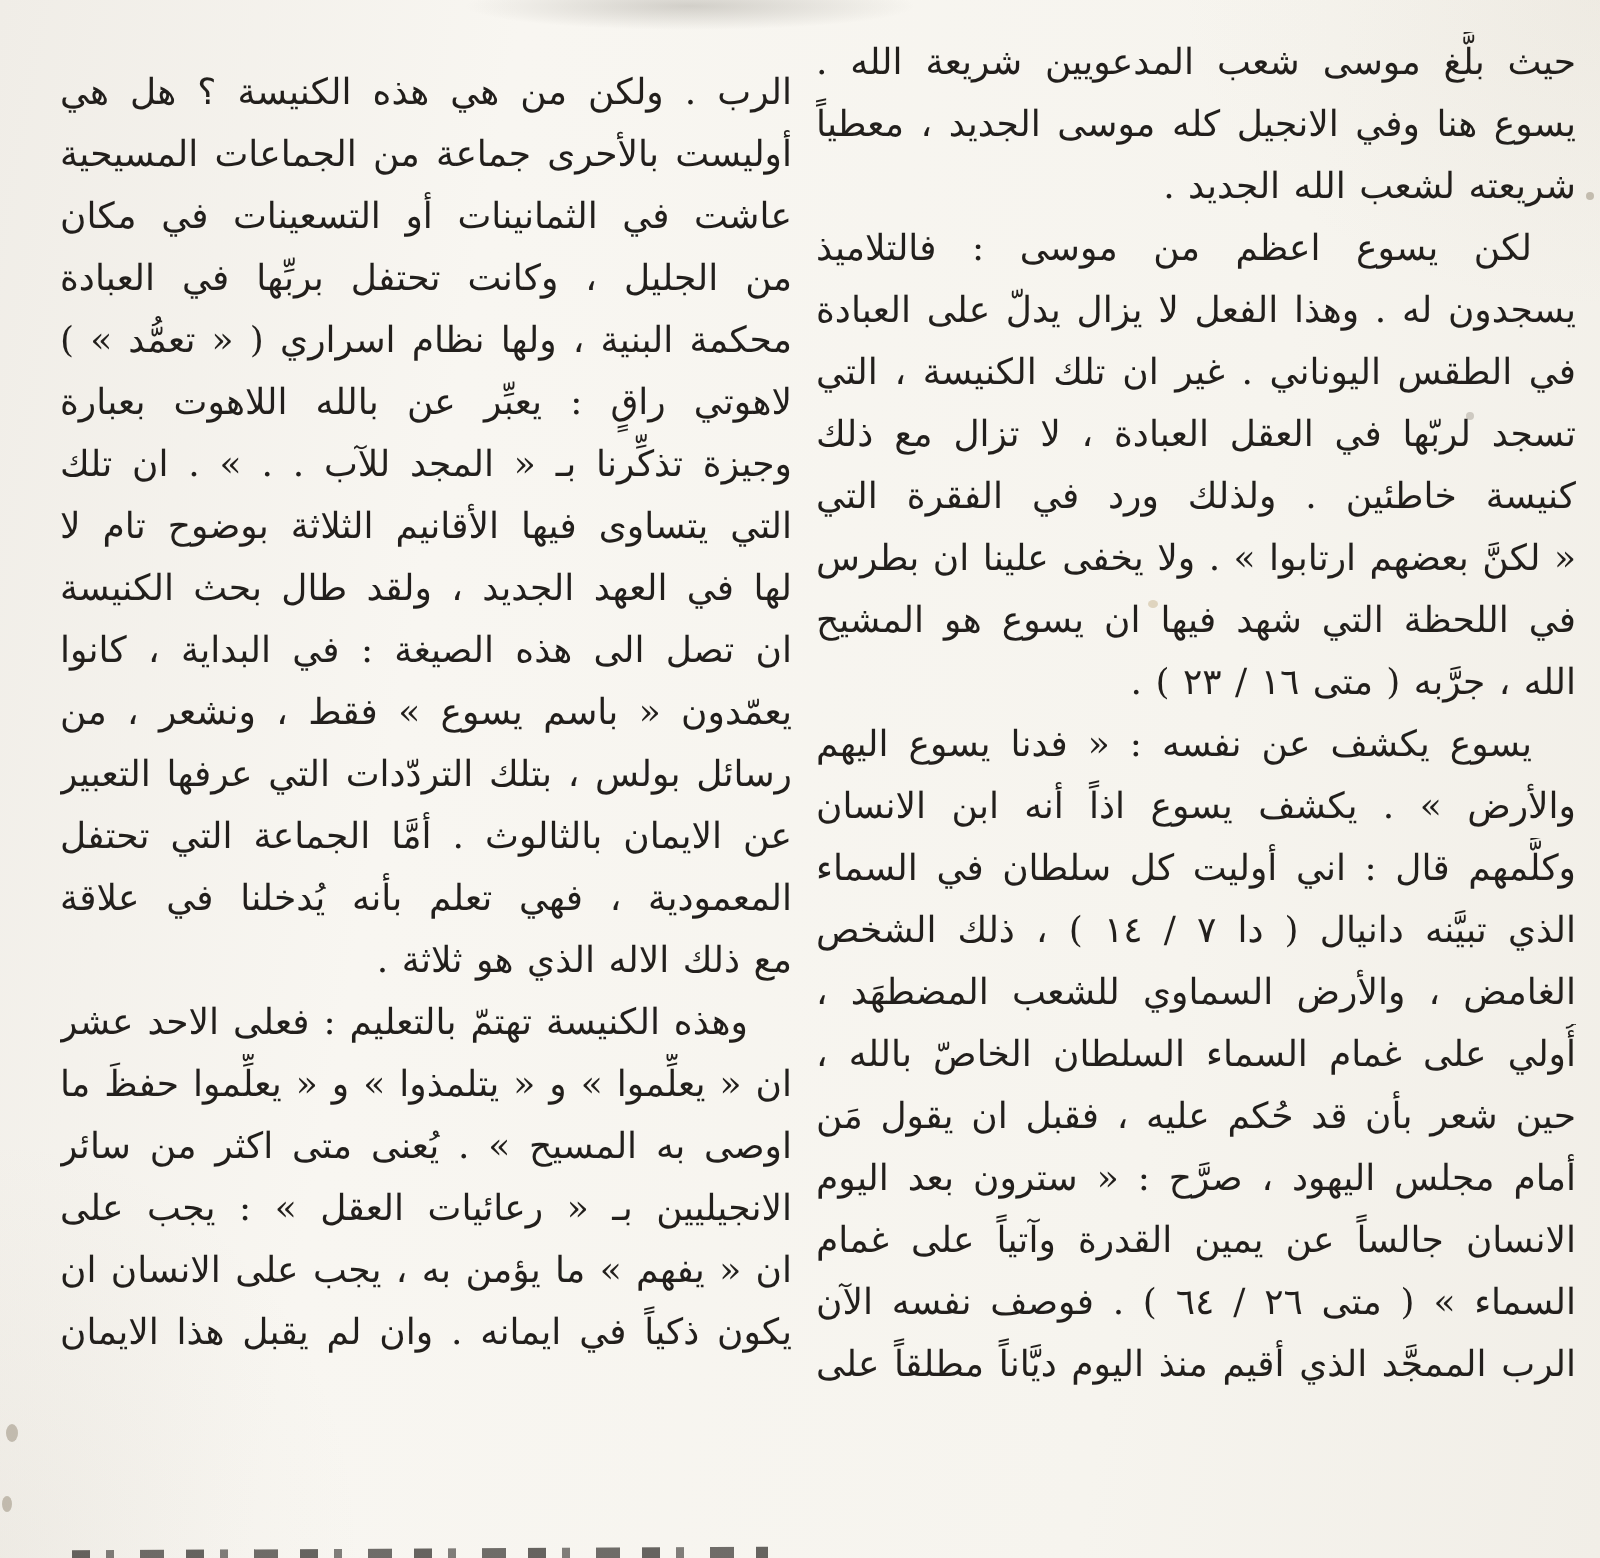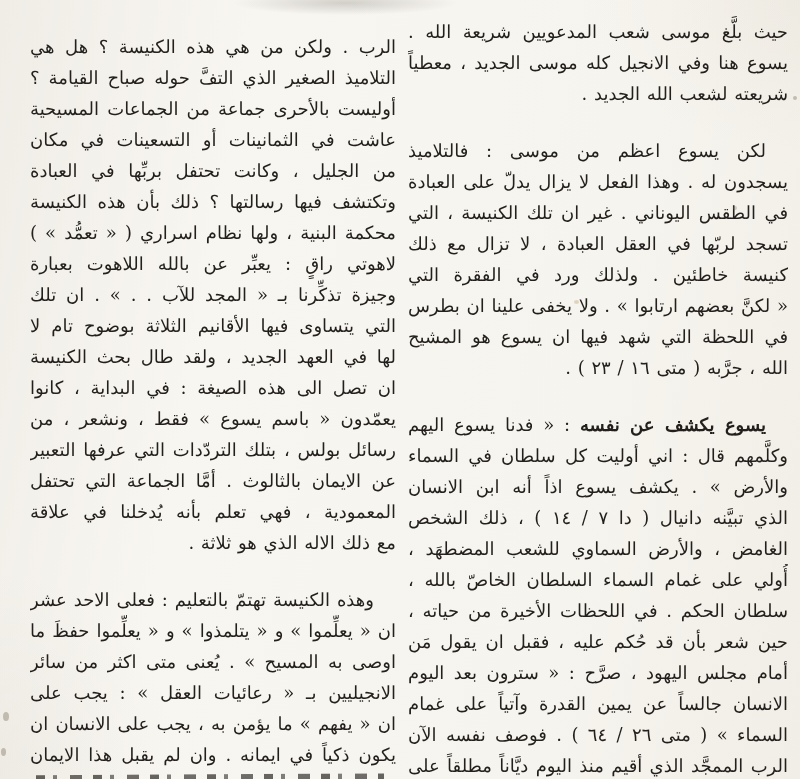--- a/index.html
+++ b/index.html
@@ -19,31 +19,31 @@
   .page { position: absolute; inset: 0; }
   .col {
     position: absolute;
     direction: rtl;
     font-size: 18px;
     line-height: 31px;
   }
   .col-right { top: 16px; right: 12px; width: 380px; }
   .col-left  { top: 31px; left: 30px;  width: 366px; }
   .para { margin: 0; }
-  .para + .para { margin-top: 26px; }
+  .para + .para { }
   .line {
     height: 31px;
     overflow: hidden;
     text-align: justify;
     text-align-last: justify;
     word-spacing: 1px;
   }
   .line.end { text-align-last: right; }
   .para.indent .line:first-child { padding-right: 22px; }
-  .lead { font-weight: 700; }
+  .lead { font-weight: 400; }
   
   .speck { position: absolute; border-radius: 50%; background: rgba(110,95,70,0.35); }
   .fragment-strip {
     position: absolute;
     left: 36px; top: 772px;
     width: 348px; height: 7px;
     background:
       repeating-linear-gradient(90deg,
         rgba(34,31,28,0.85) 0 9px, rgba(34,31,28,0) 9px 17px,
         rgba(34,31,28,0.7) 17px 21px, rgba(34,31,28,0) 21px 34px,
@@ -67,42 +67,39 @@
         <div class="line">يسجدون له . وهذا الفعل لا يزال يدلّ على العبادة</div>
         <div class="line">في الطقس اليوناني . غير ان تلك الكنيسة ، التي</div>
         <div class="line">تسجد لربّها في العقل العبادة ، لا تزال مع ذلك</div>
         <div class="line">كنيسة خاطئين . ولذلك ورد في الفقرة التي قرأناها :</div>
         <div class="line">« لكنَّ بعضهم ارتابوا » . ولا يخفى علينا ان بطرس ،</div>
         <div class="line">في اللحظة التي شهد فيها ان يسوع هو المشيح ابن</div>
         <div class="line end">الله ، جرَّبه ( متى ١٦ / ٢٣ ) .</div>
       </div>
       <div class="para indent">
         <div class="line"><span class="lead">يسوع يكشف عن نفسه</span> : « فدنا يسوع اليهم</div>
+        <div class="line">والأرض » . يكشف يسوع اذاً أنه ابن الانسان</div>
         <div class="line">وكلَّمهم قال : اني أوليت كل سلطان في السماء</div>
-        <div class="line">والأرض » . يكشف يسوع اذاً أنه ابن الانسان</div>
         <div class="line">الذي تبيَّنه دانيال ( دا ٧ / ١٤ ) ، ذلك الشخص</div>
         <div class="line">الغامض ، والأرض السماوي للشعب المضطهَد ، الذي</div>
         <div class="line">أُولي على غمام السماء السلطان الخاصّ بالله ،</div>
-        <div class="line">سلطان الحكم . في اللحظات الأخيرة من حياته ،</div>
         <div class="line">حين شعر بأن قد حُكم عليه ، فقبل ان يقول مَن هو</div>
         <div class="line">أمام مجلس اليهود ، صرَّح : « سترون بعد اليوم ابن</div>
         <div class="line">الانسان جالساً عن يمين القدرة وآتياً على غمام</div>
         <div class="line">السماء » ( متى ٢٦ / ٦٤ ) . فوصف نفسه الآن بأنه</div>
         <div class="line">الرب الممجَّد الذي أقيم منذ اليوم ديَّاناً مطلقاً على</div>
       </div>
     </div>
 
   <div class="col col-left">
       <div class="para">
         <div class="line">الرب . ولكن من هي هذه الكنيسة ؟ هل هي فريق</div>
-        <div class="line">التلاميذ الصغير الذي التفَّ حوله صباح القيامة ؟</div>
         <div class="line">أوليست بالأحرى جماعة من الجماعات المسيحية التي</div>
         <div class="line">عاشت في الثمانينات أو التسعينات في مكان منعزل</div>
         <div class="line">من الجليل ، وكانت تحتفل بربِّها في العبادة</div>
-        <div class="line">وتكتشف فيها رسالتها ؟ ذلك بأن هذه الكنيسة</div>
         <div class="line">محكمة البنية ، ولها نظام اسراري ( « تعمُّد » ) وتفكير</div>
         <div class="line">لاهوتي راقٍ : يعبِّر عن بالله اللاهوت بعبارة</div>
         <div class="line">وجيزة تذكِّرنا بـ « المجد للآب . . » . ان تلك العبارة</div>
         <div class="line">التي يتساوى فيها الأقانيم الثلاثة بوضوح تام لا مثيل</div>
         <div class="line">لها في العهد الجديد ، ولقد طال بحث الكنيسة قبل</div>
         <div class="line">ان تصل الى هذه الصيغة : في البداية ، كانوا</div>
         <div class="line">يعمّدون « باسم يسوع » فقط ، ونشعر ، من خلال</div>
         <div class="line">رسائل بولس ، بتلك التردّدات التي عرفها التعبير</div>
         <div class="line">عن الايمان بالثالوث . أمَّا الجماعة التي تحتفل هنا بسرّ</div>
         <div class="line">المعمودية ، فهي تعلم بأنه يُدخلنا في علاقة صحيحة</div>

